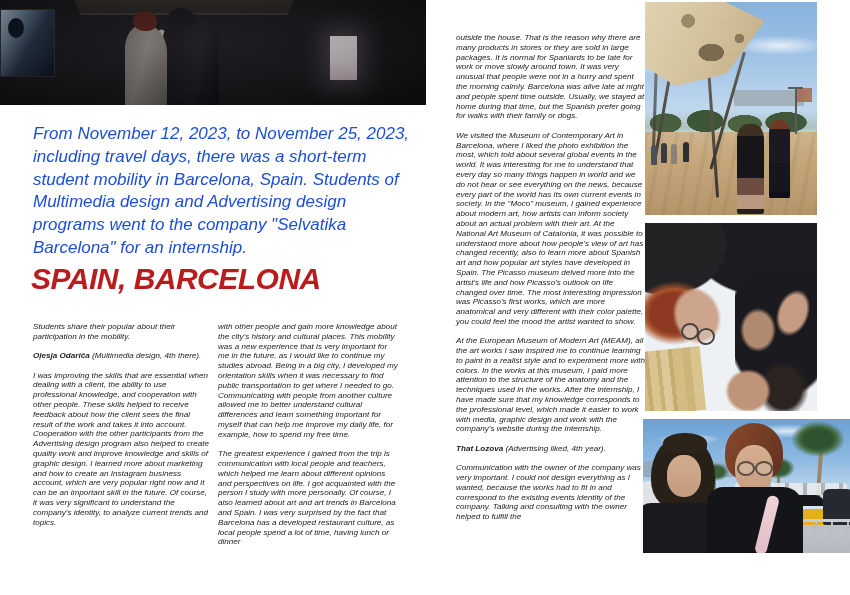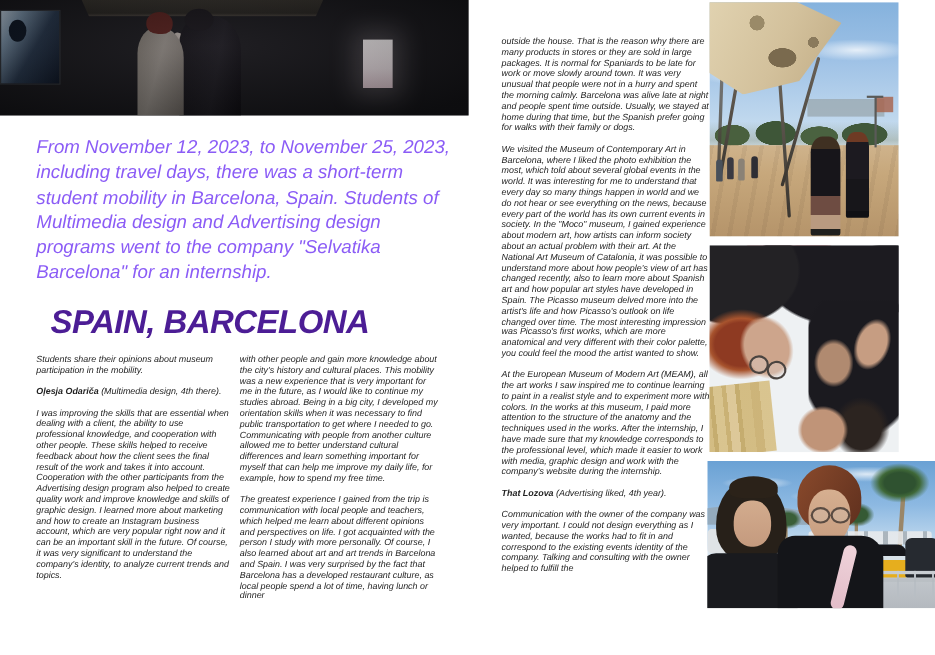--- a/index.html
+++ b/index.html
@@ -28,23 +28,23 @@
     background:linear-gradient(100deg,#121116 0%,#1c1b21 60%,#0c0b10 100%);
     border-radius:40% 50% 0 0/28% 34% 0 0;}
   .pm-head-dark{left:168px;top:8px;width:26px;height:20px;background:#17151a;border-radius:50%;}
   .pm-streak{left:148px;top:28px;width:10px;height:54px;border-radius:4px;
     background:linear-gradient(200deg,rgba(225,215,205,.85),rgba(150,140,130,.05));transform:rotate(24deg);}
   .pm-vignette{left:0;top:0;right:0;bottom:0;
     background:radial-gradient(ellipse at 45% 40%,rgba(60,55,60,.22),rgba(0,0,0,.45) 88%);}
 
   
   .intro{position:absolute;left:33px;top:123px;width:378px;
-    font-size:17px;line-height:22.8px;font-style:italic;color:#8b5cf6;}
-  .headline{position:absolute;left:31px;top:262px;margin:15px;
-    font-size:30px;font-weight:800;font-style:italic;letter-spacing:-.5px;color:#4c1d95;}
+    font-size:17px;line-height:22.8px;font-style:italic;color:#1d4ed8;}
+  .headline{position:absolute;left:31px;top:262px;margin:0;
+    font-size:30px;font-weight:800;font-style:italic;letter-spacing:-.5px;color:#b91c1c;}
   .col{position:absolute;font-size:8.1px;line-height:9.8px;font-style:italic;color:#222;}
   .col p{margin:0 0 9.6px 0;}
   .col b{font-weight:700;}
   .col1{left:33px;top:322px;width:176px;}
   .col2{left:218px;top:322px;width:180px;}
   .col3{left:456px;top:33px;width:190px;}
 
   
   .photo-park{left:645px;top:2px;width:172px;height:213px;}
   .pk-sky{left:0;top:0;width:100%;height:100%;
@@ -187,21 +187,21 @@
     <div class="pm-person-gray"></div>
     <div class="pm-hair"></div>
     <div class="pm-vignette"></div>
   </div>
 
   <div class="intro">From November 12, 2023, to November 25, 2023, including travel days, there was a short-term student mobility in Barcelona, Spain. Students of Multimedia design and Advertising design programs went to the company "Selvatika Barcelona" for an internship.</div>
 
   <h1 class="headline">SPAIN, BARCELONA</h1>
 
   <div class="col col1">
-    <p>Students share their opinions about museum participation in the mobility.</p>
+    <p>Students share their popular about their participation in the mobility.</p>
     <p><b>Oļesja Odariča</b><span> (Multimedia design, 4th there).</span></p>
     <p>I was improving the skills that are essential when dealing with a client, the ability to use professional knowledge, and cooperation with other people. These skills helped to receive feedback about how the client sees the final result of the work and takes it into account. Cooperation with the other participants from the Advertising design program also helped to create quality work and improve knowledge and skills of graphic design. I learned more about marketing and how to create an Instagram business account, which are very popular right now and it can be an important skill in the future. Of course, it was very significant to understand the company's identity, to analyze current trends and topics.</p>
   </div>
 
   <div class="col col2">
     <p>with other people and gain more knowledge about the city's history and cultural places. This mobility was a new experience that is very important for me in the future, as I would like to continue my studies abroad. Being in a big city, I developed my orientation skills when it was necessary to find public transportation to get where I needed to go. Communicating with people from another culture allowed me to better understand cultural differences and learn something important for myself that can help me improve my daily life, for example, how to spend my free time.</p>
     <p>The greatest experience I gained from the trip is communication with local people and teachers, which helped me learn about different opinions and perspectives on life. I got acquainted with the person I study with more personally. Of course, I also learned about art and art trends in Barcelona and Spain. I was very surprised by the fact that Barcelona has a developed restaurant culture, as local people spend a lot of time, having lunch or dinner</p>
   </div>
 
   <div class="col col3">

